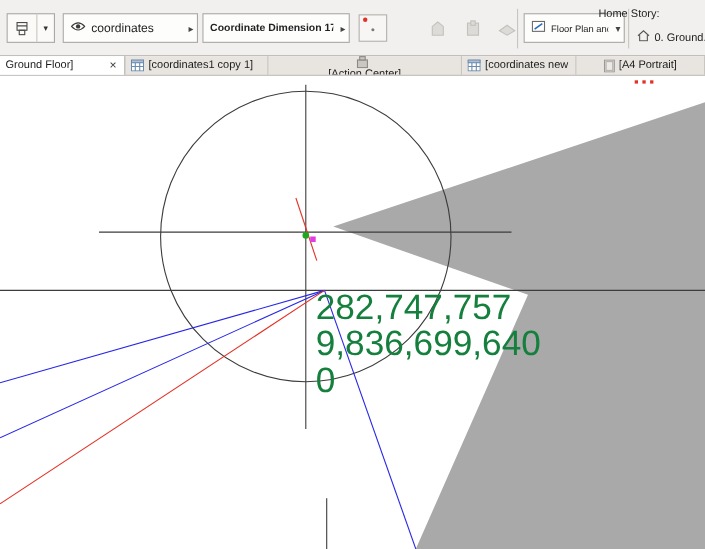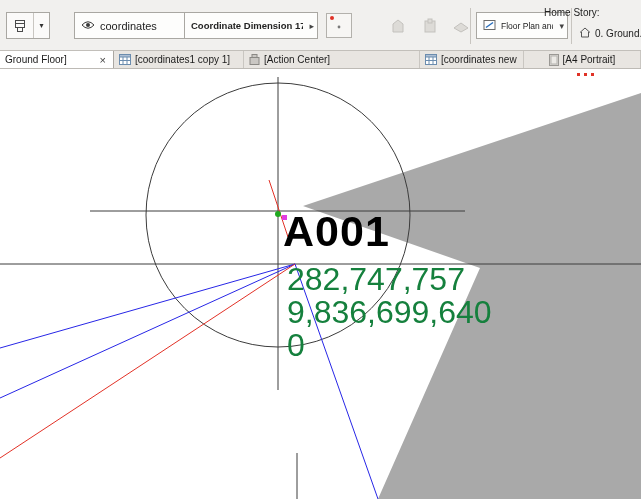--- a/index.html
+++ b/index.html
@@ -69,21 +69,21 @@
       <svg width="16" height="16" viewBox="0 0 16 16">
         <rect x="3.5" y="2.5" width="9" height="7" fill="none" stroke="#4a4a4a"></rect>
         <rect x="5.5" y="9.5" width="5" height="4" fill="none" stroke="#4a4a4a"></rect>
         <line x1="3.5" y1="5.5" x2="12.5" y2="5.5" stroke="#4a4a4a"></line>
       </svg>
     </span>
     <span class="sep"></span>
     <span class="arr">▾</span>
   </div>
 
-  <div class="combo" style="left:57px; width:123px;margin-left:17px;">
+  <div class="combo" style="left:57px; width:123px;">
     <span>
       <svg width="14" height="10" viewBox="0 0 14 10">
         <path d="M1 5 Q7 -1.5 13 5 Q7 11.5 1 5 Z" fill="none" stroke="#3a3a3a"></path>
         <circle cx="7" cy="5" r="2" fill="#3a3a3a"></circle>
       </svg>
     </span>
     <span class="lbl">coordinates</span>
     <span class="flyarr">▸</span>
   </div>
 
@@ -155,21 +155,21 @@
         <rect x="0.5" y="0.5" width="11" height="10" fill="#fff" stroke="#6b8cae"></rect>
         <rect x="0.5" y="0.5" width="11" height="2.5" fill="#aebfd4" stroke="#6b8cae"></rect>
         <line x1="4" y1="3" x2="4" y2="10.5" stroke="#6b8cae"></line>
         <line x1="8" y1="3" x2="8" y2="10.5" stroke="#6b8cae"></line>
         <line x1="0.5" y1="6.5" x2="11.5" y2="6.5" stroke="#6b8cae"></line>
       </svg>
     </span>
     <span class="tab-label">[coordinates1 copy 1]</span>
   </div>
 
-  <div class="tab" style="width:176px;">
+  <div class="tab" style="width:176px;flex-direction:column;">
     <span class="ticon">
       <svg width="11" height="11" viewBox="0 0 11 11">
         <rect x="1" y="3.5" width="9" height="7" fill="#cac7c3" stroke="#8a8884"></rect>
         <rect x="3" y="0.5" width="5" height="3" fill="#cac7c3" stroke="#8a8884"></rect>
       </svg>
     </span>
     <span class="tab-label">[Action Center]</span>
   </div>
 
   <div class="tab" style="width:104px;">
@@ -212,21 +212,20 @@
     <line x1="295" y1="195" x2="0" y2="329" stroke="#2726e6"></line>
     <line x1="295" y1="195" x2="378" y2="430" stroke="#2726e6"></line>
 
     <line x1="295" y1="195" x2="0" y2="389" stroke="#e23126"></line>
     <line x1="269" y1="111" x2="288" y2="168" stroke="#e23126"></line>
 
     <circle cx="278" cy="145" r="3" fill="#1fa81f"></circle>
     <rect x="282" y="146" width="5" height="5" fill="#e23ce2"></rect>
   </svg>
 
-  <div class="dim-title">A001</div>
   <div class="dim-values">
     <div>282,747,757</div>
     <div>9,836,699,640</div>
     <div>0</div>
   </div>
 
   <div class="sel-dots">
     <i></i>
       <i></i>
       <i></i>

